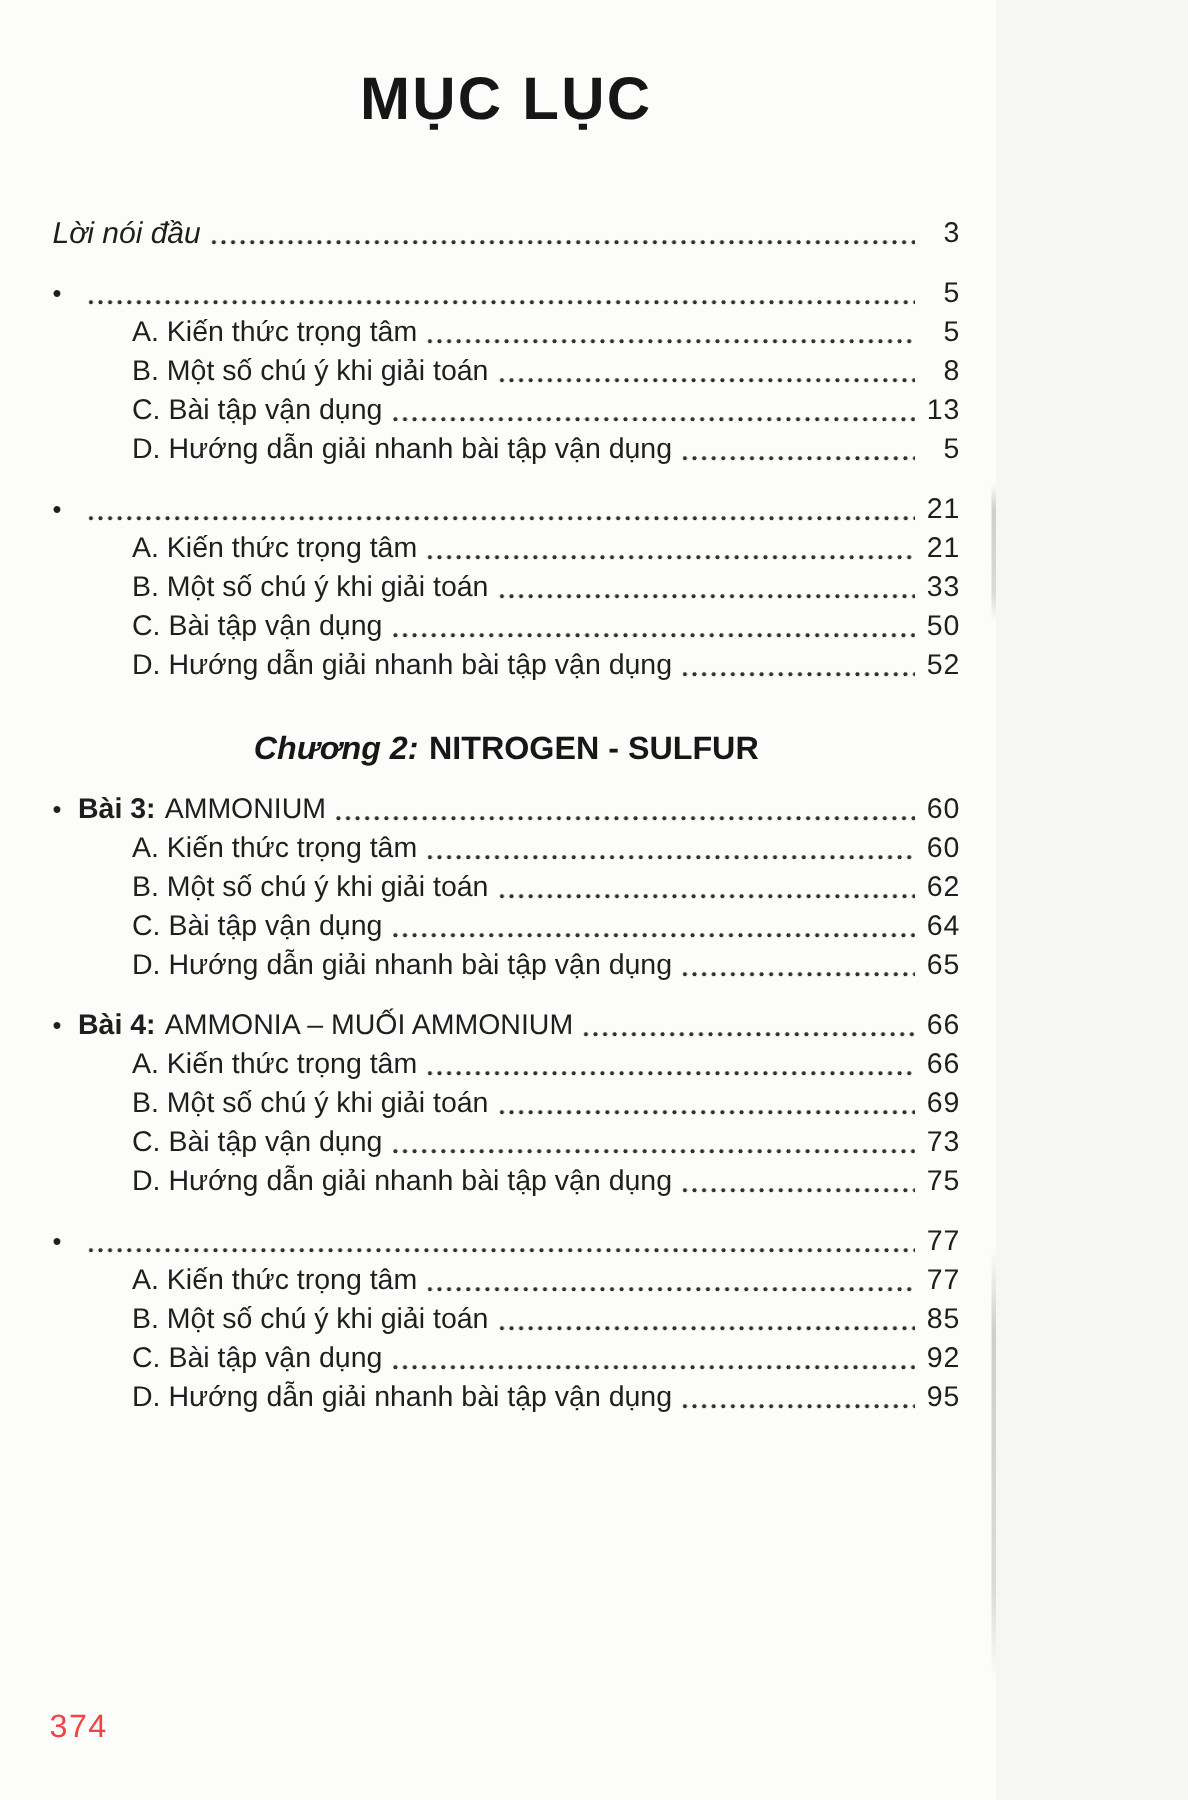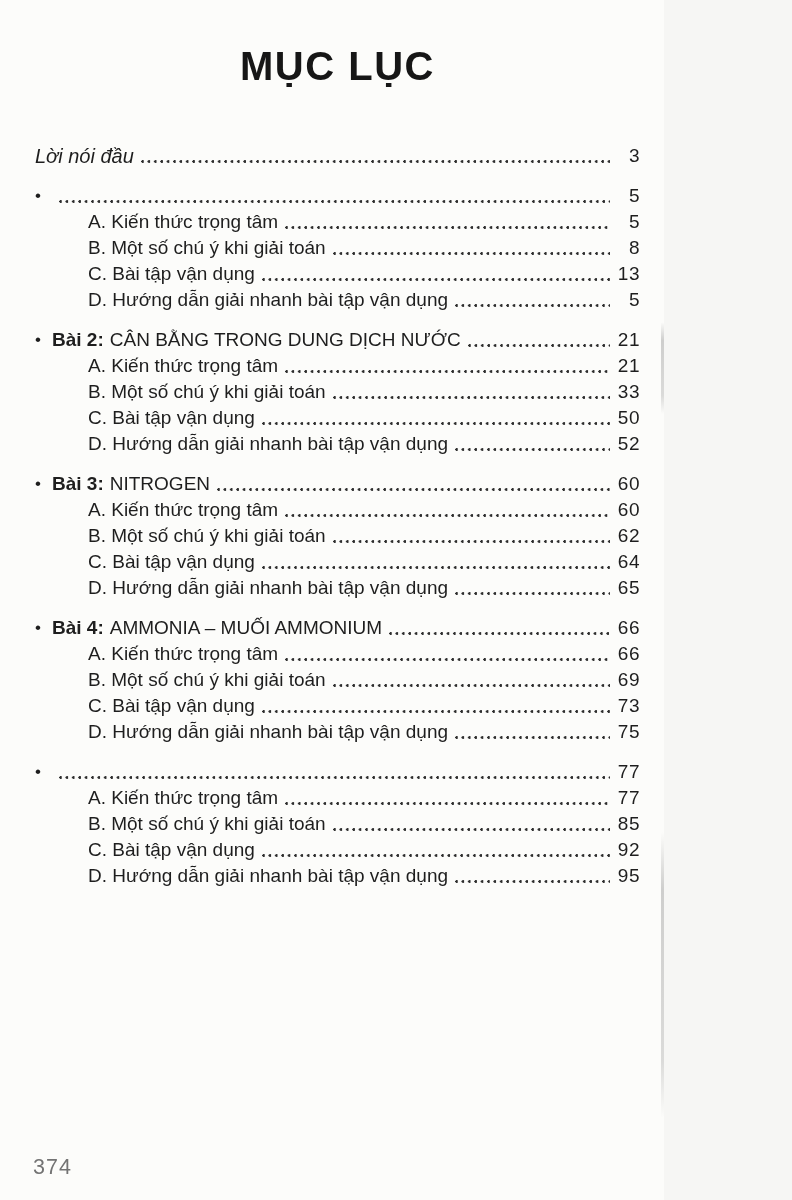--- a/index.html
+++ b/index.html
@@ -79,22 +79,21 @@
   }
   .lesson .blabel { font-weight: 700; margin-right: 6px; }
 
   .sub { margin-top: 2px; padding-left: 53px; }
 
   .footer-num {
     position: absolute;
     left: 33px; top: 1139px;
     font-size: 21.5px;
     letter-spacing: 1px;
-    color: #737373;
-    margin-top: 16px;
+    color: #ef4444;
   }
 </style>
 </head>
 <body>
 
 <div class="page">
 
   <div class="artifact a1"></div>
   <div class="artifact a2"></div>
 
@@ -128,21 +127,20 @@
     <span class="pg">13</span>
   </div>
   <div class="row sub">
     <span class="lbl">D. Hướng dẫn giải nhanh bài tập vận dụng</span>
     <span class="dots"></span>
     <span class="pg">5</span>
   </div>
 
   <div class="row lesson">
     <span class="bullet">•</span>
-    <span class="lbl"><span class="blabel">Bài 2:</span><span>CÂN BẰNG TRONG DUNG DỊCH NƯỚC</span></span>
     <span class="dots"></span>
     <span class="pg">21</span>
   </div>
   <div class="row sub">
     <span class="lbl">A. Kiến thức trọng tâm</span>
     <span class="dots"></span>
     <span class="pg">21</span>
   </div>
   <div class="row sub">
     <span class="lbl">B. Một số chú ý khi giải toán</span>
@@ -153,24 +151,27 @@
     <span class="lbl">C. Bài tập vận dụng</span>
     <span class="dots"></span>
     <span class="pg">50</span>
   </div>
   <div class="row sub">
     <span class="lbl">D. Hướng dẫn giải nhanh bài tập vận dụng</span>
     <span class="dots"></span>
     <span class="pg">52</span>
   </div>
 
-
-  <div class="row lesson">
-    <span class="bullet">•</span>
-    <span class="lbl"><span class="blabel">Bài 3:</span><span>NITROGEN</span></span>
+  <h2 class="chapter-head">
+    <span class="ch-label">Chương 2:</span><span class="ch-title">NITROGEN - SULFUR</span>
+  </h2>
+
+  <div class="row lesson">
+    <span class="bullet">•</span>
+    <span class="lbl"><span class="blabel">Bài 3:</span><span>AMMONIUM</span></span>
     <span class="dots"></span>
     <span class="pg">60</span>
   </div>
   <div class="row sub">
     <span class="lbl">A. Kiến thức trọng tâm</span>
     <span class="dots"></span>
     <span class="pg">60</span>
   </div>
   <div class="row sub">
     <span class="lbl">B. Một số chú ý khi giải toán</span>

